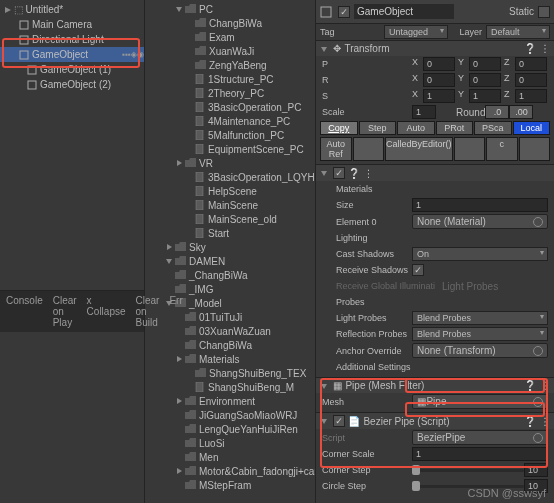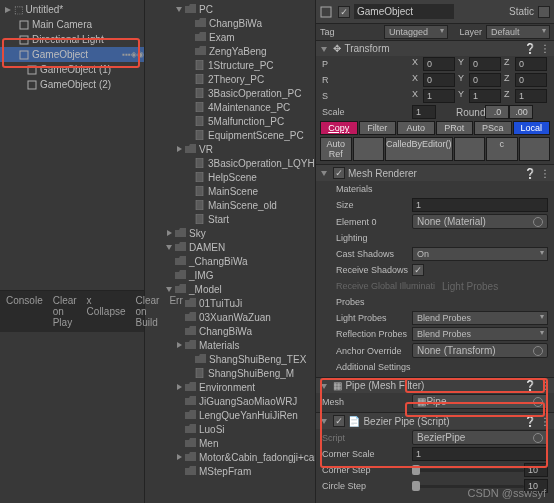--- a/index.html
+++ b/index.html
@@ -39,21 +39,21 @@
 .comp-icons { display: flex; gap: 3px; color: #999; font-size: 9px; }
 .prop-row { display: flex; align-items: center; padding: 1px 6px; min-height: 16px; }
 .prop-label { width: 90px; font-size: 9px; color: #bdbdbd; }
 .prop-value { flex: 1; display: flex; gap: 3px; }
 .vec-label { font-size: 9px; color: #bdbdbd; width: 8px; }
 .vec-input { background: #2a2a2a; border: 1px solid #1a1a1a; color: #bdbdbd; padding: 1px 3px; font-size: 9px; width: 32px; }
 .objfield { background: #4b4b4b; border: 1px solid #222; padding: 1px 4px; font-size: 9px; flex: 1; display: flex; align-items: center; border-radius: 2px; }
 .objfield .dot { width: 10px; height: 10px; border: 1px solid #888; border-radius: 50%; margin-left: auto; }
 .btn-row { display: flex; gap: 1px; padding: 1px 4px; }
 .btn { background: #585858; border: 1px solid #1a1a1a; padding: 1px 0; font-size: 9px; text-align: center; flex: 1; color: #ccc; }
-.btn.copy { background: #be185d; color: #fff; text-decoration: underline; }
+.btn.copy { background: #737373; color: #fff; text-decoration: underline; }
 .btn.local { background: #1d4ed8; color: #fff; }
 .comp-body { padding-bottom: 2px; }
 .sub-label { padding-left: 14px; font-size: 9px; color: #bdbdbd; }
 .slider-track { flex: 1; height: 3px; background: #2a2a2a; position: relative; border-radius: 2px; }
 .slider-thumb { position: absolute; width: 8px; height: 10px; background: #999; border-radius: 2px; top: -4px; left: 0; }
 .insp-highlight { position: absolute; border: 2px solid #e74c3c; border-radius: 3px; pointer-events: none; z-index: 10; }
 .hl2 { left: 320px; top: 378px; width: 228px; height: 90px; }
 .hl3 { left: 405px; top: 378px; width: 140px; height: 15px; }
 .hl4 { left: 405px; top: 402px; width: 140px; height: 15px; }
 .watermark { position: absolute; right: 8px; bottom: 4px; font-size: 11px; color: #888; z-index: 20; }
@@ -146,20 +146,28 @@
           </svg></span>
         <span>ChangBiWa</span>
       </div>
       <div class="p-row">
         <span class="indent" style="width:40px"></span>
         <span style="width:10px;flex-shrink:0"></span>
         <span class="folder-icon"><svg viewBox="0 0 11 10">
             <path d="M0 2 L4 2 L5 0 L11 0 L11 9 L0 9 Z" fill="#5a5a5a"></path>
           </svg></span>
         <span>Exam</span>
+      </div>
+      <div class="p-row">
+        <span class="indent" style="width:40px"></span>
+        <span style="width:10px;flex-shrink:0"></span>
+        <span class="folder-icon"><svg viewBox="0 0 11 10">
+            <path d="M0 2 L4 2 L5 0 L11 0 L11 9 L0 9 Z" fill="#5a5a5a"></path>
+          </svg></span>
+        <span>XuanWaJi</span>
       </div>
       <div class="p-row">
         <span class="indent" style="width:40px"></span>
         <span style="width:10px;flex-shrink:0"></span>
         <span class="folder-icon"><svg viewBox="0 0 11 10">
             <path d="M0 2 L4 2 L5 0 L11 0 L11 9 L0 9 Z" fill="#5a5a5a"></path>
           </svg></span>
         <span>ZengYaBeng</span>
       </div>
       <div class="p-row">
@@ -500,21 +508,21 @@
         </div>
       <div class="prop-row">
         <span class="prop-label">Scale</span>
         <input class="vec-input" style="width: 24px;" value="1">
         <span style="margin-left:20px">Round</span>
         <div class="btn" style="flex:0 0 24px">.0</div>
         <div class="btn" style="flex:0 0 24px">.00</div>
       </div>
       <div class="btn-row" id="tbtns1">
           <div class="btn copy">Copy</div>
-          <div class="btn">Filter</div>
+          <div class="btn">Step</div>
           <div class="btn">Auto</div>
           <div class="btn">PRot</div>
           <div class="btn">PSca</div>
           <div class="btn local">Local</div>
         </div>
       <div class="btn-row" id="tbtns2">
           <div class="btn">Auto Ref</div>
           <div class="btn"></div>
           <div class="btn">CalledByEditor()</div>
           <div class="btn"></div>
@@ -525,21 +533,20 @@
   </div>
 
   <div class="component">
     <div class="comp-header">
       <span class="foldout">
           <svg viewBox="0 0 8 8">
             <path d="M1 2 L7 2 L4 7 Z" fill="#888"></path>
           </svg>
         </span>
       <span class="checkbox checked"></span>
-      <span class="comp-title">Mesh Renderer</span>
       <span class="comp-icons">
           <span>❔</span>
           <span>⋮</span>
         </span>
     </div>
     <div class="comp-body">
       <div class="prop-row">
           <span class="sub-label">Materials</span>
         </div>
       <div class="prop-row">

